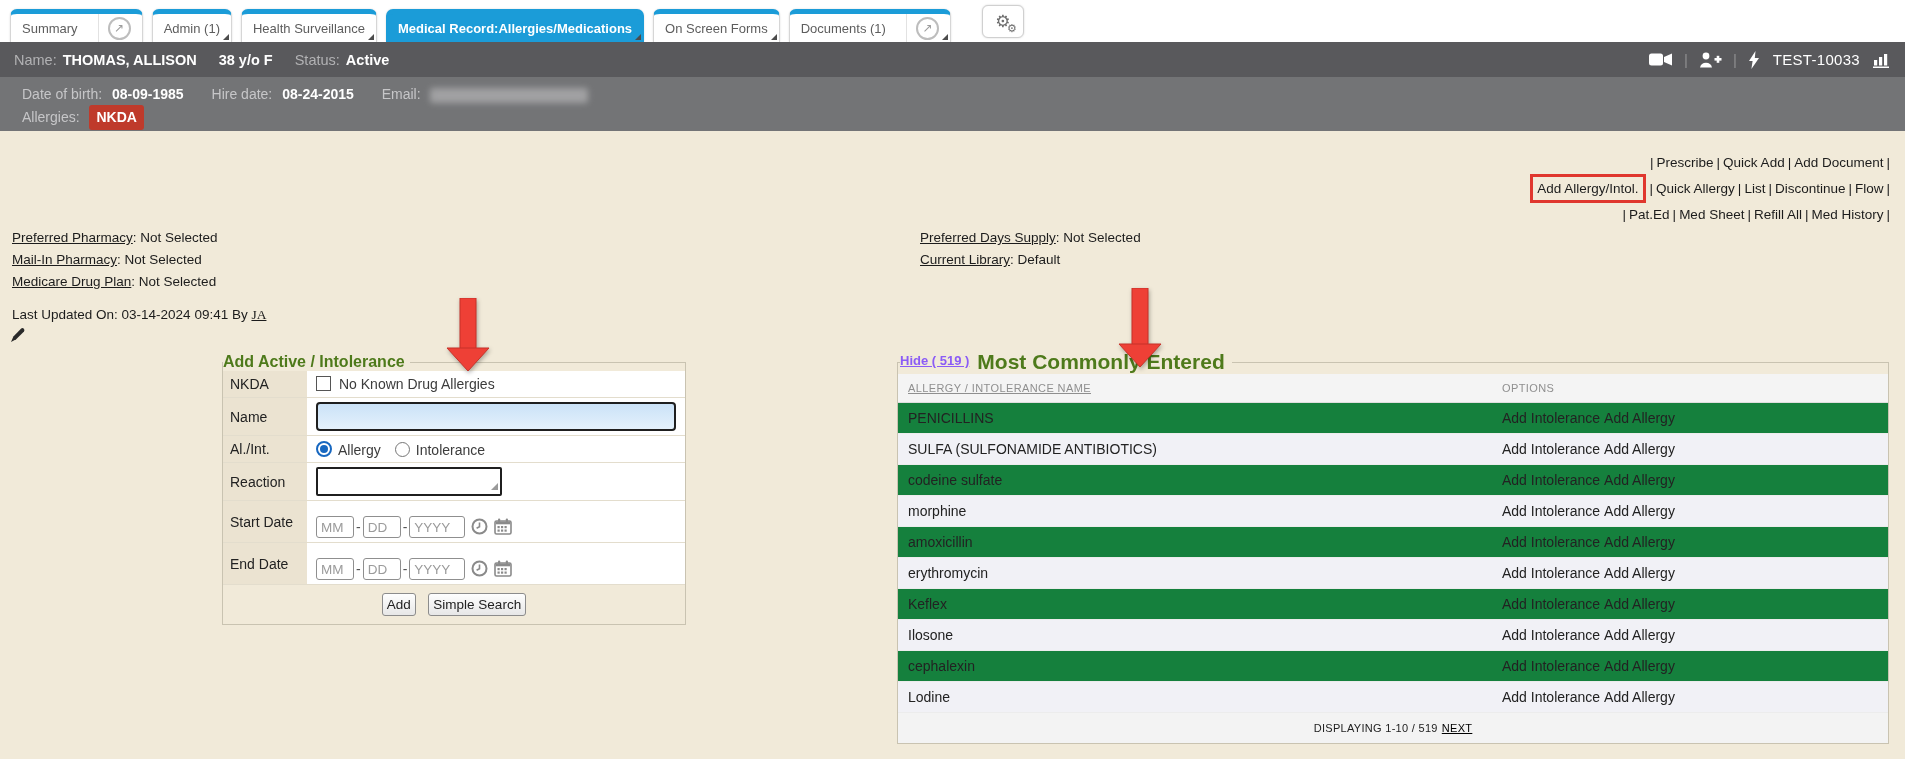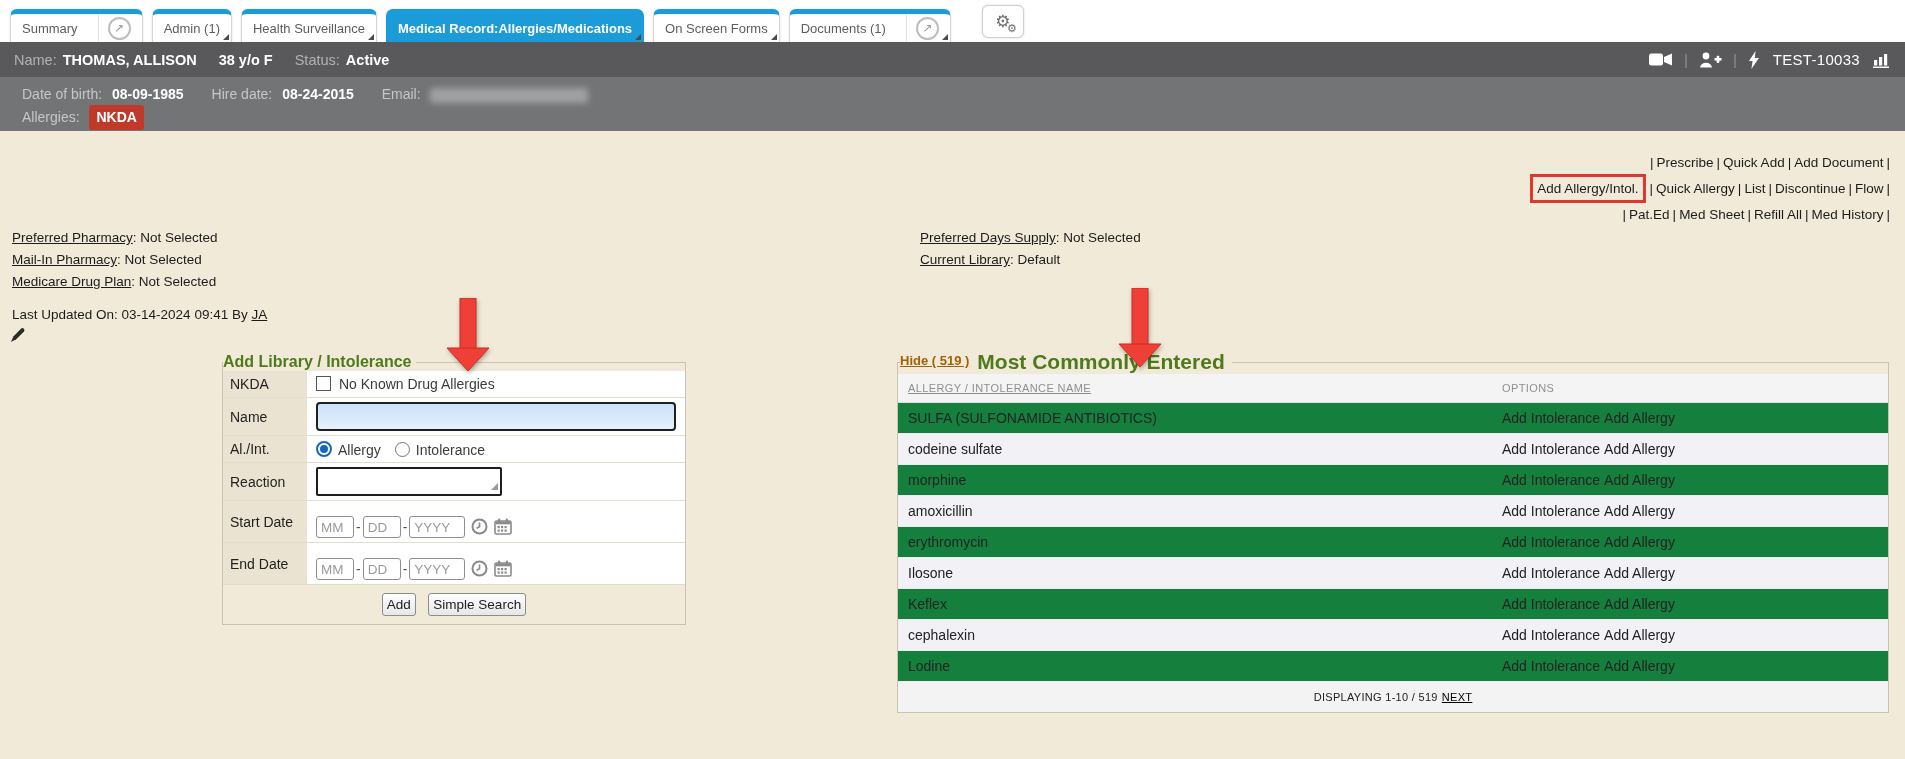--- a/index.html
+++ b/index.html
@@ -53,21 +53,21 @@
   .action-links a { color:#1c1c1c; cursor:pointer; }
   .sep { margin:0 3px; }
   .redbox { display:inline-block; border:3px solid #e0372e; padding:0 4px; margin-right:1px; }
 
   .pharmacy, .supply { position:absolute; font-size:13.5px; line-height:22px; color:#1c1c1c; }
   .pharmacy { left:12px; top:96px; }
   .supply { left:920px; top:96px; }
   .pharmacy a, .supply a { color:#1c1c1c; text-decoration:underline; cursor:pointer; }
 
   .last-updated { position:absolute; left:12px; top:176px; font-size:13.5px; color:#1c1c1c; }
-  .last-updated a { color:#1c1c1c; text-decoration:underline; cursor:pointer; }
+  .last-updated a { color:#1c1c1c; text-decoration:underline; cursor:pointer;font-family:Liberation Serif, serif; }
   .pencil { position:absolute; left:10px; top:196px; cursor:pointer; }
 
   .arrow { position:absolute; z-index:6; filter:drop-shadow(1px 2px 2px rgba(0,0,0,.3)); }
   .arrow1 { left:446px; top:167px; }
   .arrow2 { left:1118px; top:157px; }
 
   
   fieldset { background:transparent; }
   .form-box { position:absolute; left:222px; top:222px; width:462px; border:1px solid #c9c3b1;
               padding:0 0 6px 0; margin:0; }
@@ -99,21 +99,21 @@
   .dicon { vertical-align:middle; margin-left:6px; cursor:pointer; }
   .btnrow { text-align:center; padding:8px 0 2px 0; }
   .btn { font-family:inherit; font-size:13.5px; color:#222;
          background:linear-gradient(180deg,#fefefe,#e7e7e7); border:1px solid #8c8c8c;
          border-radius:3px; padding:3px 4px; margin:0 4px; cursor:pointer; }
 
   
   .common-box { position:absolute; left:897px; top:219px; width:990px; border:1px solid #c9c3b1;
                 padding:0; margin:0; }
   .common-box legend { margin-left:2px; padding:0 7px 0 0; }
-  .hide-link { font-size:13px; font-weight:bold; color:#a16207; text-decoration:underline;
+  .hide-link { font-size:13px; font-weight:bold; color:#8b5cf6; text-decoration:underline;
                margin-right:8px; vertical-align:4px; cursor:pointer; }
   .mce-title { font-size:21px; font-weight:bold; color:#4e7a1b; }
   .mce-table { width:100%; border-collapse:collapse; background:#15803d; font-size:14px; color:#222; }
   .mce-table thead th { background:#f4f4f4; color:#8f8f8f; font-size:11px; font-weight:normal;
                         text-align:left; padding:8px 10px; border-bottom:1px solid #dedede; letter-spacing:.4px; }
   .mce-table thead th a { color:#8f8f8f; text-decoration:underline; cursor:pointer; }
   .col-name { width:60%; }
   .mce-table tbody td { padding:7px 10px; border-bottom:1px solid #ececec; }
   .mce-table tbody tr:nth-child(even) { background:#f1f1f6; }
   .opt a { color:#222; text-decoration:none; margin-right:4px; cursor:pointer; }
@@ -250,21 +250,21 @@
     <svg class="arrow arrow1" width="44" height="74" viewBox="0 0 44 74">
       <rect x="14" y="0" width="16" height="52" fill="#ee4036" stroke="#c63128" stroke-width="1"></rect>
       <polygon points="1,50 43,50 22,73" fill="#ee4036" stroke="#c63128" stroke-width="1"></polygon>
     </svg>
     <svg class="arrow arrow2" width="44" height="80" viewBox="0 0 44 80">
       <rect x="14" y="0" width="16" height="58" fill="#ee4036" stroke="#c63128" stroke-width="1"></rect>
       <polygon points="1,56 43,56 22,79" fill="#ee4036" stroke="#c63128" stroke-width="1"></polygon>
     </svg>
 
     <fieldset class="form-box">
-      <legend>Add Library / Intolerance</legend>
+      <legend>Add Active / Intolerance</legend>
       <table class="form-table">
         <tbody>
             <tr>
           <td class="lbl">NKDA</td>
           <td class="val">
             <span class="cb"></span><span class="rlabel">No Known Drug Allergies</span>
           </td>
         </tr>
         <tr>
           <td class="lbl">Name</td>
@@ -336,45 +336,49 @@
       </legend>
       <table class="mce-table">
         <thead>
           <tr>
             <th class="col-name"><a>ALLERGY / INTOLERANCE NAME</a></th>
             <th>OPTIONS</th>
           </tr>
         </thead>
         <tbody>
           <tr>
+            <td>PENICILLINS</td>
+            <td class="opt"><a>Add Intolerance</a><a>Add Allergy</a></td>
+          </tr>
+          <tr>
             <td>SULFA (SULFONAMIDE ANTIBIOTICS)</td>
             <td class="opt"><a>Add Intolerance</a><a>Add Allergy</a></td>
           </tr>
           <tr>
             <td>codeine sulfate</td>
             <td class="opt"><a>Add Intolerance</a><a>Add Allergy</a></td>
           </tr>
           <tr>
             <td>morphine</td>
             <td class="opt"><a>Add Intolerance</a><a>Add Allergy</a></td>
           </tr>
           <tr>
             <td>amoxicillin</td>
             <td class="opt"><a>Add Intolerance</a><a>Add Allergy</a></td>
           </tr>
           <tr>
             <td>erythromycin</td>
             <td class="opt"><a>Add Intolerance</a><a>Add Allergy</a></td>
           </tr>
           <tr>
+            <td>Keflex</td>
+            <td class="opt"><a>Add Intolerance</a><a>Add Allergy</a></td>
+          </tr>
+          <tr>
             <td>Ilosone</td>
-            <td class="opt"><a>Add Intolerance</a><a>Add Allergy</a></td>
-          </tr>
-          <tr>
-            <td>Keflex</td>
             <td class="opt"><a>Add Intolerance</a><a>Add Allergy</a></td>
           </tr>
           <tr>
             <td>cephalexin</td>
             <td class="opt"><a>Add Intolerance</a><a>Add Allergy</a></td>
           </tr>
           <tr>
             <td>Lodine</td>
             <td class="opt"><a>Add Intolerance</a><a>Add Allergy</a></td>
           </tr>

